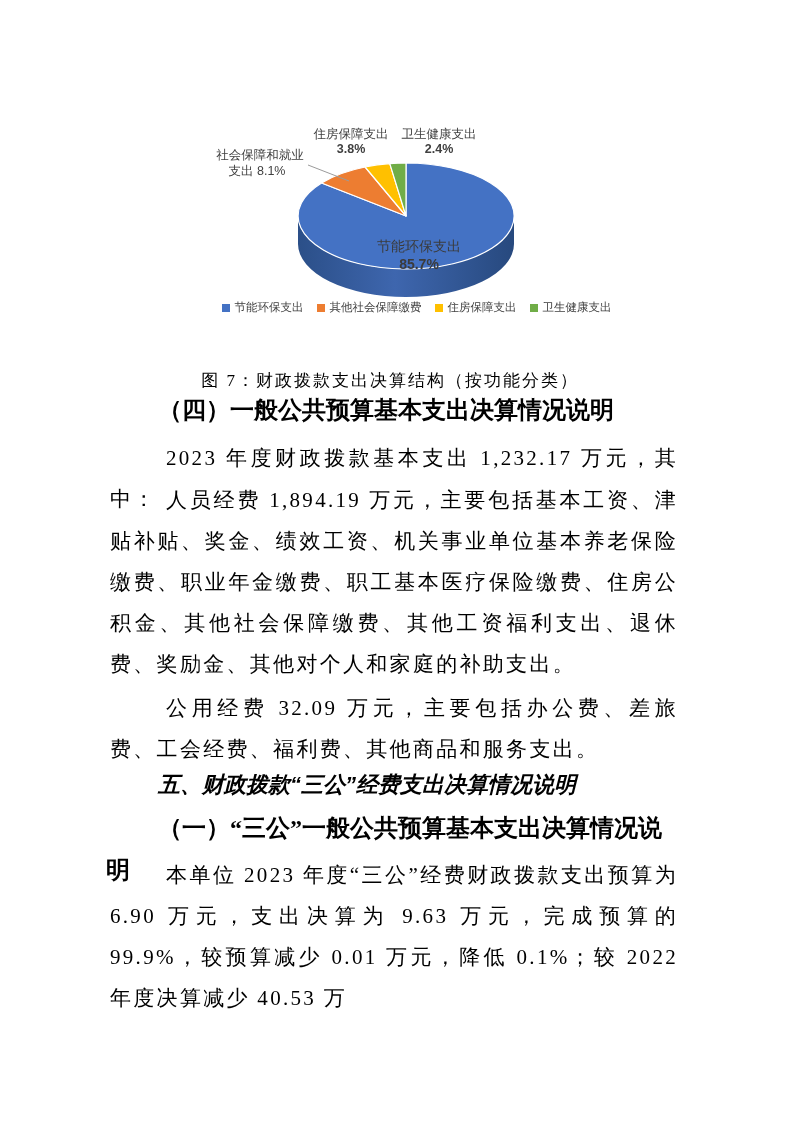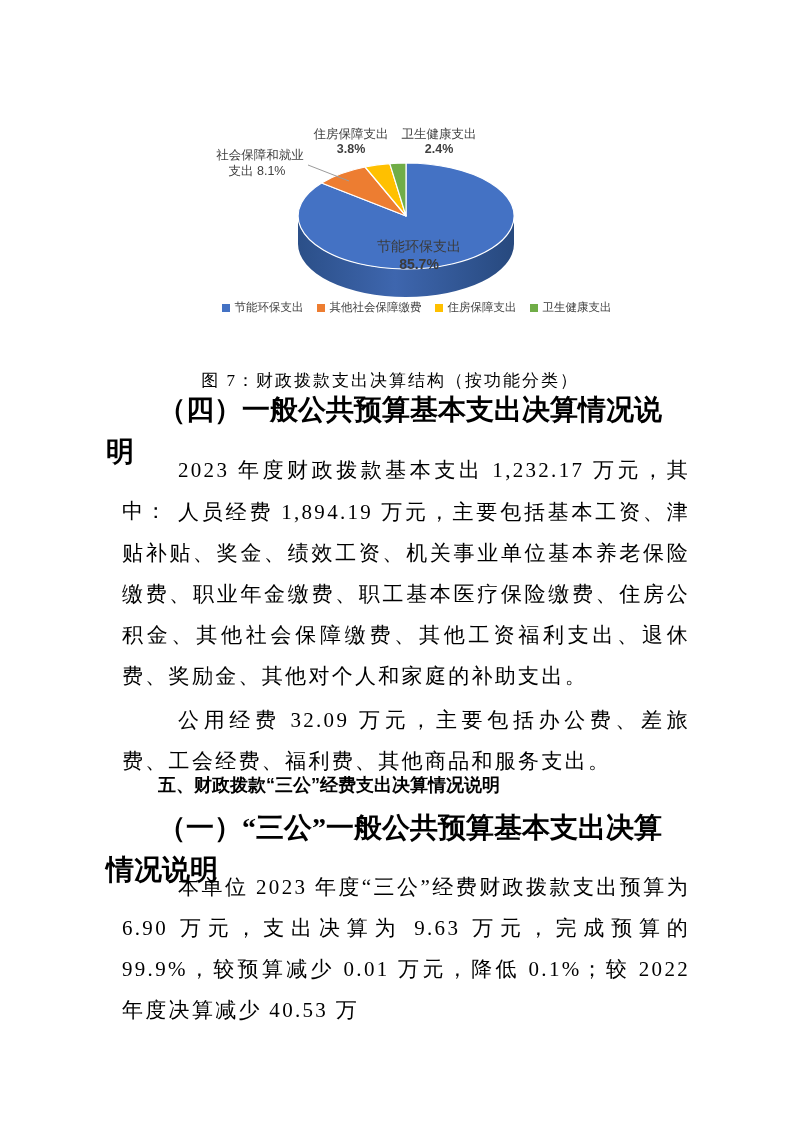--- a/index.html
+++ b/index.html
@@ -12,25 +12,25 @@
   
   .chart-fig{position:absolute;left:148px;top:103px;width:505px;height:212px;margin:16px;}
   .chart-svg{position:absolute;left:0;top:0;}
   .legend{position:absolute;left:0;right:0;top:181px;display:flex;justify-content:center;align-items:center;gap:13px;
     font-family:"Liberation Sans","DejaVu Sans",sans-serif;font-size:11.5px;color:#404040;}
   .legend-item{display:flex;align-items:center;gap:5px;white-space:nowrap;}
   .swatch{display:inline-block;width:8px;height:8px;}
   
   .col{position:absolute;left:106px;width:568px;}
   .caption{top:349px;text-align:center;font-size:17px;line-height:30px;letter-spacing:2px;}
-  .h-kai{font-size:28px;font-weight:bold;line-height:42px;text-indent:52px;margin:0;}
+  .h-kai{font-size:24px;font-weight:bold;line-height:42px;text-indent:52px;margin:0;}
   .h-four{top:389px;}
-  .h-hei{top:764px;font-family:"Liberation Sans","DejaVu Sans",sans-serif;font-size:18px;font-weight:bold;line-height:42px;text-indent:52px;margin:0;}
+  .h-hei{top:764px;font-family:"Liberation Sans","DejaVu Sans",sans-serif;font-size:22px;font-weight:bold;line-height:42px;text-indent:52px;margin:0;font-style:italic;}
   .h-one{top:807px;}
-  .body-p{font-size:21px;line-height:41px;letter-spacing:2.3px;text-align:justify;text-indent:56px;margin:16px;}
+  .body-p{font-size:21px;line-height:41px;letter-spacing:2.3px;text-align:justify;text-indent:56px;margin:4px;}
   .p1{top:434px;}
   .p2{top:476px;}
   .p3{top:684px;}
   .p4{top:851px;}
 </style>
 </head>
 <body>
 
 <div>
 

